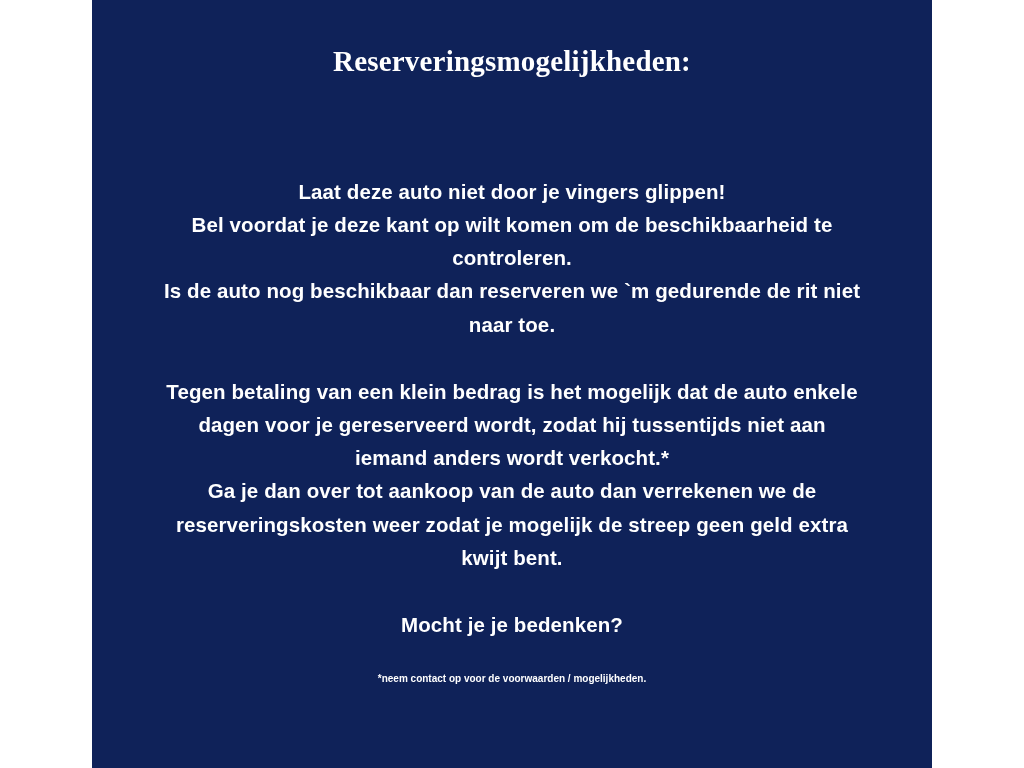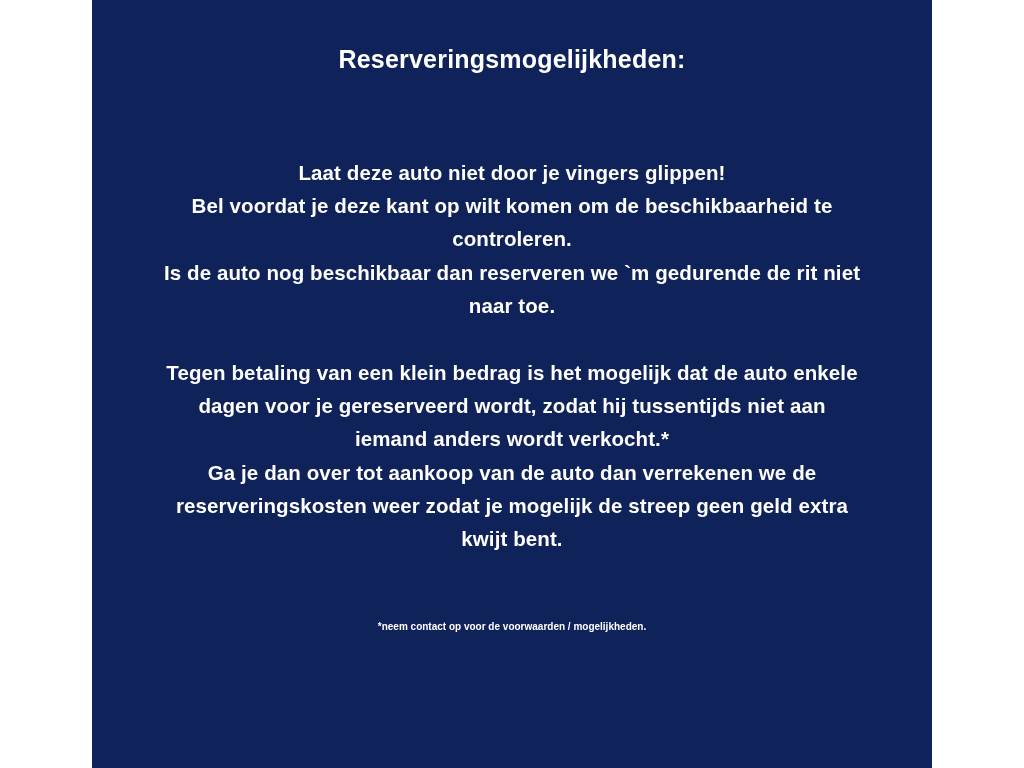--- a/index.html
+++ b/index.html
@@ -25,42 +25,43 @@
     top: 0px;
     width: 840px;
     height: 768px;
     background: #0f2259;
     box-sizing: border-box;
     padding: 28px 40px 0 40px;
     text-align: center;
     color: #ffffff;
   }
   .title {
-    font-size: 25px;
+    font-size: 29px;
     font-weight: bold;
     line-height: 1.2;
     margin: 16px 0 0 0;
     letter-spacing: 0.2px;
+    font-family: Liberation Serif, serif;
   }
   .block {
     margin: 0;
     padding: 0;
   }
   .para {
     font-size: 20.5px;
     font-weight: bold;
     line-height: 1.62;
     margin: 0 auto;
     max-width: 700px;
     letter-spacing: 0.1px;
   }
   .spacer-lg { height: 46px; }
   .spacer-md { height: 34px; }
   .spacer-sm { height: 30px; }
-  .first-block { margin-top: 36px; }
+  .first-block { margin-top: 50px; }
   .footnote {
     font-size: 10px;
     font-weight: bold;
     line-height: 1.5;
     margin: 0 auto;
     max-width: 700px;
   }
 </style>
 </head>
 <body>
@@ -81,20 +82,21 @@
     <div class="spacer-md"></div>
 
     <div class="block">
       <p class="para">Tegen betaling van een klein bedrag is het mogelijk dat de auto enkele dagen voor je gereserveerd wordt, zodat hij tussentijds niet aan iemand anders wordt verkocht.*</p>
       <p class="para">Ga je dan over tot aankoop van de auto dan verrekenen we de reserveringskosten weer zodat je mogelijk de streep geen geld extra kwijt bent.</p>
     </div>
 
     <div class="spacer-md"></div>
 
     <div class="block">
+      <p class="para">Mocht je je bedenken?</p>
     </div>
 
     <div class="spacer-sm"></div>
 
     <p class="footnote">*neem contact op voor de voorwaarden / mogelijkheden.</p>
 
   </div>
 </div>
 
 </body></html>

